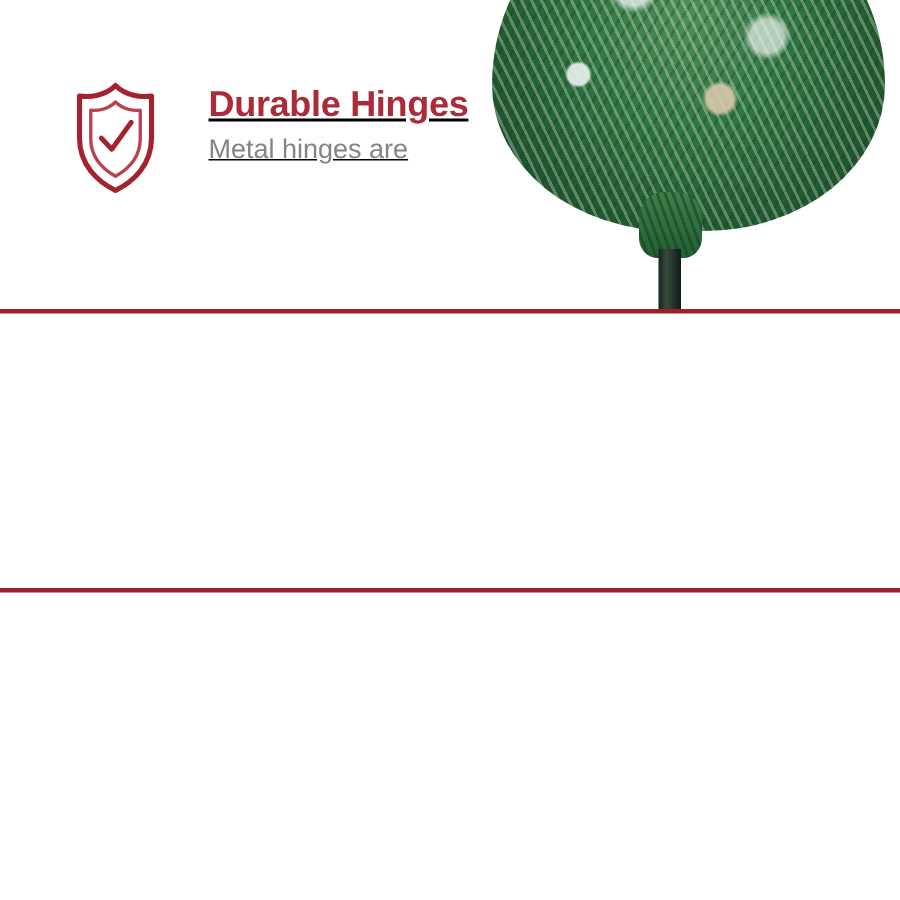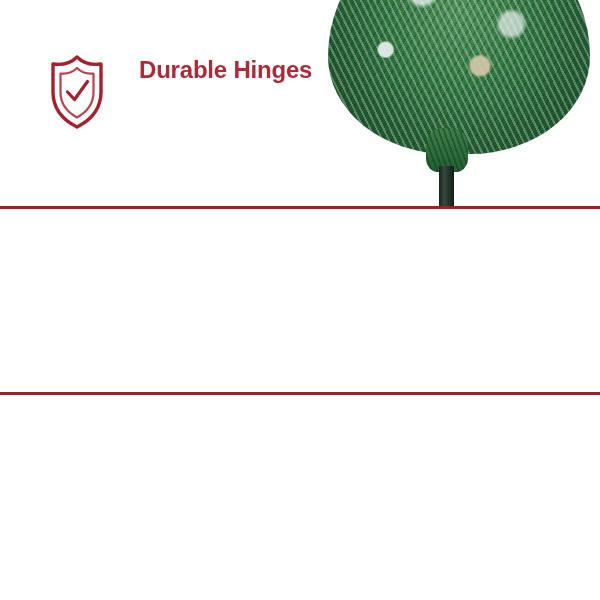--- a/index.html
+++ b/index.html
@@ -32,21 +32,21 @@
     position: absolute;
     left: 0;
     width: 600px;
     height: 3px;
     background: #9e2029;
   }
   #divider-top    { top: 206px; }
   #divider-bottom { top: 392px; }
 
   
-  .text-block { position: absolute; }
+  .text-block { position: absolute; text-decoration: underline; }
   .feature-title {
     color: #ab2b39;
     font-weight: bold;
     font-size: 24px;
     letter-spacing: -0.2px;
     line-height: 1.1;
     white-space: nowrap;
     margin: 0 0 5px 0;
   }
   .feature-desc {
@@ -129,20 +129,21 @@
       <svg viewBox="0 0 58 76" width="58" height="76" aria-hidden="true">
         <path d="M29 3 C22 10 12 11 5 10 L5 38 C5 56 17 67 29 73 C41 67 53 56 53 38 L53 10 C46 11 36 10 29 3 Z" fill="none" stroke="#a3222e" stroke-width="3.4" stroke-linejoin="round"></path>
         <path d="M29 14 C24 19 17 20 12.5 19.5 L12.5 38.5 C12.5 51 21 59 29 63.5 C37 59 45.5 51 45.5 38.5 L45.5 19.5 C41 20 34 19 29 14 Z" fill="none" stroke="#b8424d" stroke-width="2.2" stroke-linejoin="round"></path>
         <path d="M19.5 38 L26.5 45.5 L39.5 27.5" fill="none" stroke="#a3222e" stroke-width="3.2" stroke-linecap="round" stroke-linejoin="round"></path>
       </svg>
     </div>
 
     <div class="text-block" id="text-hinges">
       <p class="feature-title">Durable Hinges</p>
       <p class="feature-desc">
+        <span>Metal hinges are</span>
       </p>
     </div>
   </div>
 
   <div class="divider" id="divider-top"></div>
 
   <div class="panel" id="panel-pvc">
 
     
 

